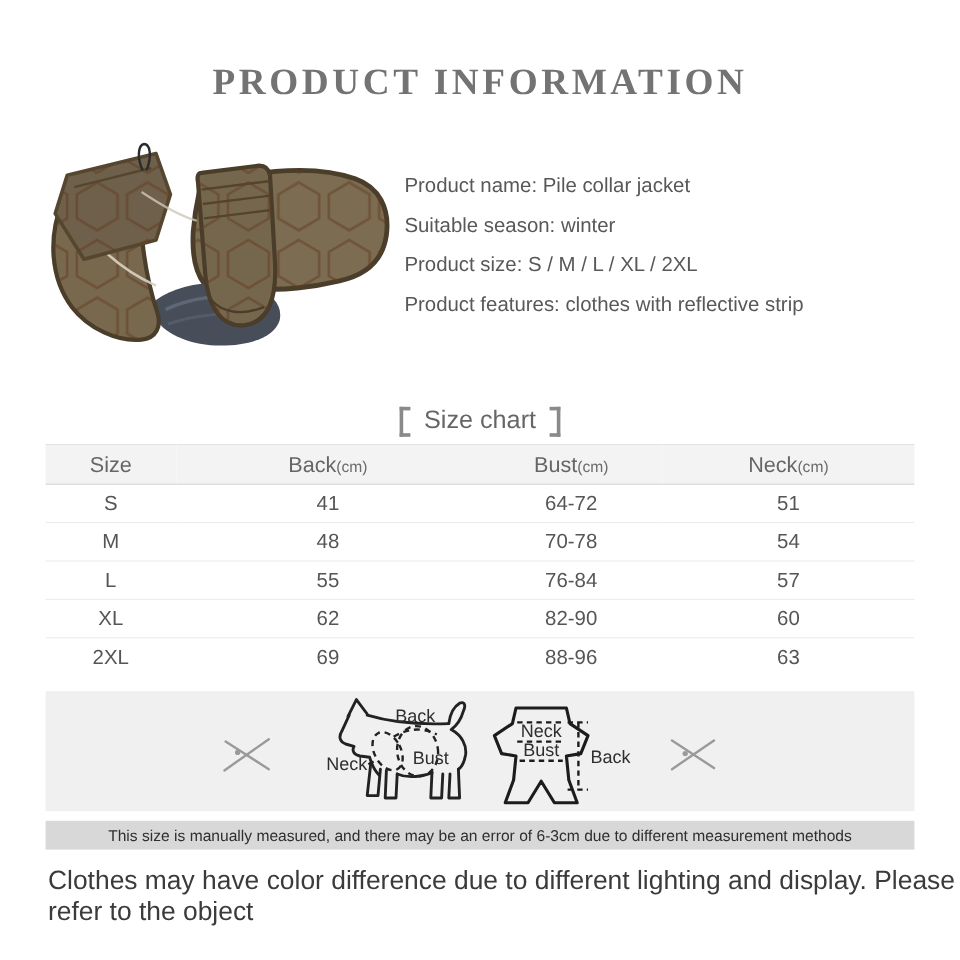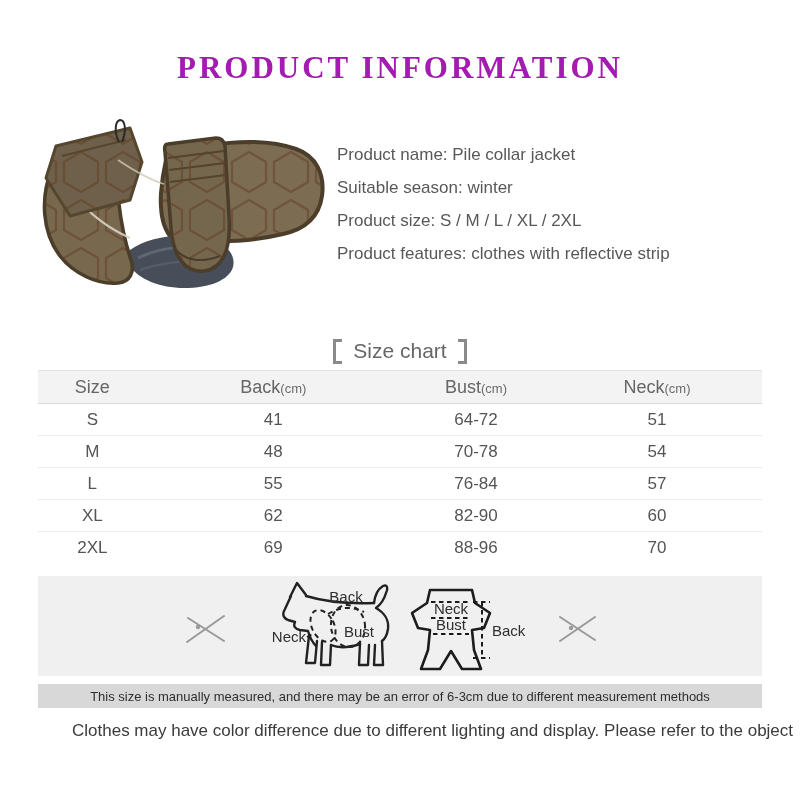--- a/index.html
+++ b/index.html
@@ -18,21 +18,21 @@
   }
   *{margin:0;padding:0;box-sizing:border-box;}
   html,body{background:#ffffff;}
   .page{
     position:relative;width:800px;height:800px;background:#ffffff;overflow:hidden;
     font-family:"Liberation Sans","DejaVu Sans",sans-serif;color:var(--text-gray);
   }
   .title{
     position:absolute;top:50px;left:0;width:100%;text-align:center;
     font-family:"Liberation Serif","DejaVu Serif",serif;font-weight:700;
-    font-size:31px;letter-spacing:3px;color:#a21caf;
+    font-size:31px;letter-spacing:3px;color:#737373;
   }
   .photo{position:absolute;left:18px;top:100px;width:312px;height:196px;}
   .details{position:absolute;left:337px;top:138px;}
   .details p{font-size:17px;line-height:33px;color:#585858;white-space:nowrap;}
   .chart-heading{
     position:absolute;top:336px;left:0;width:100%;height:30px;
     display:flex;align-items:center;justify-content:center;gap:11px;
     font-size:21px;color:#666666;
   }
   .bracket{width:9px;height:25px;border:3px solid #8a8a8a;}
@@ -46,21 +46,21 @@
     border-top:1px solid #e3e3e3;border-bottom:1px solid #d9d9d9;text-align:center;
   }
   thead th .unit{font-size:13px;color:#6b6b6b;margin-left:0;}
   tbody td{height:32px;text-align:center;font-size:17px;color:#555;}
   tbody tr + tr td{border-top:1px solid var(--line-light);}
   .band{position:absolute;left:38px;top:576px;width:724px;height:100px;background:var(--band-bg);}
   .bar{
     position:absolute;left:38px;top:684px;width:724px;height:24px;background:var(--bar-bg);
     display:flex;align-items:center;justify-content:center;font-size:13px;color:#2f2f2f;
   }
-  .note{position:absolute;left:40px;top:721px;font-size:17px;color:#3b3b3b;margin-left:32px;}
+  .note{position:absolute;left:40px;top:721px;font-size:22px;color:#3b3b3b;}
   svg text{font-family:"Liberation Sans","DejaVu Sans",sans-serif;}
 </style>
 </head>
 <body>
 
 <div class="page">
 
   <h1 class="title">PRODUCT INFORMATION</h1>
 
   <div class="photo">
@@ -157,21 +157,21 @@
           <tr>
             <td>XL</td>
             <td>62</td>
             <td>82-90</td>
             <td>60</td>
           </tr>
           <tr>
             <td>2XL</td>
             <td>69</td>
             <td>88-96</td>
-            <td>70</td>
+            <td>63</td>
           </tr>
         </tbody>
     </table>
   </div>
 
   <div class="band">
     <svg width="724" height="100" viewBox="0 0 724 100">
 
       <g stroke="#9a9a9a" stroke-width="2" fill="none" stroke-linecap="round">
         <path d="M150,42 L186,65"></path>

